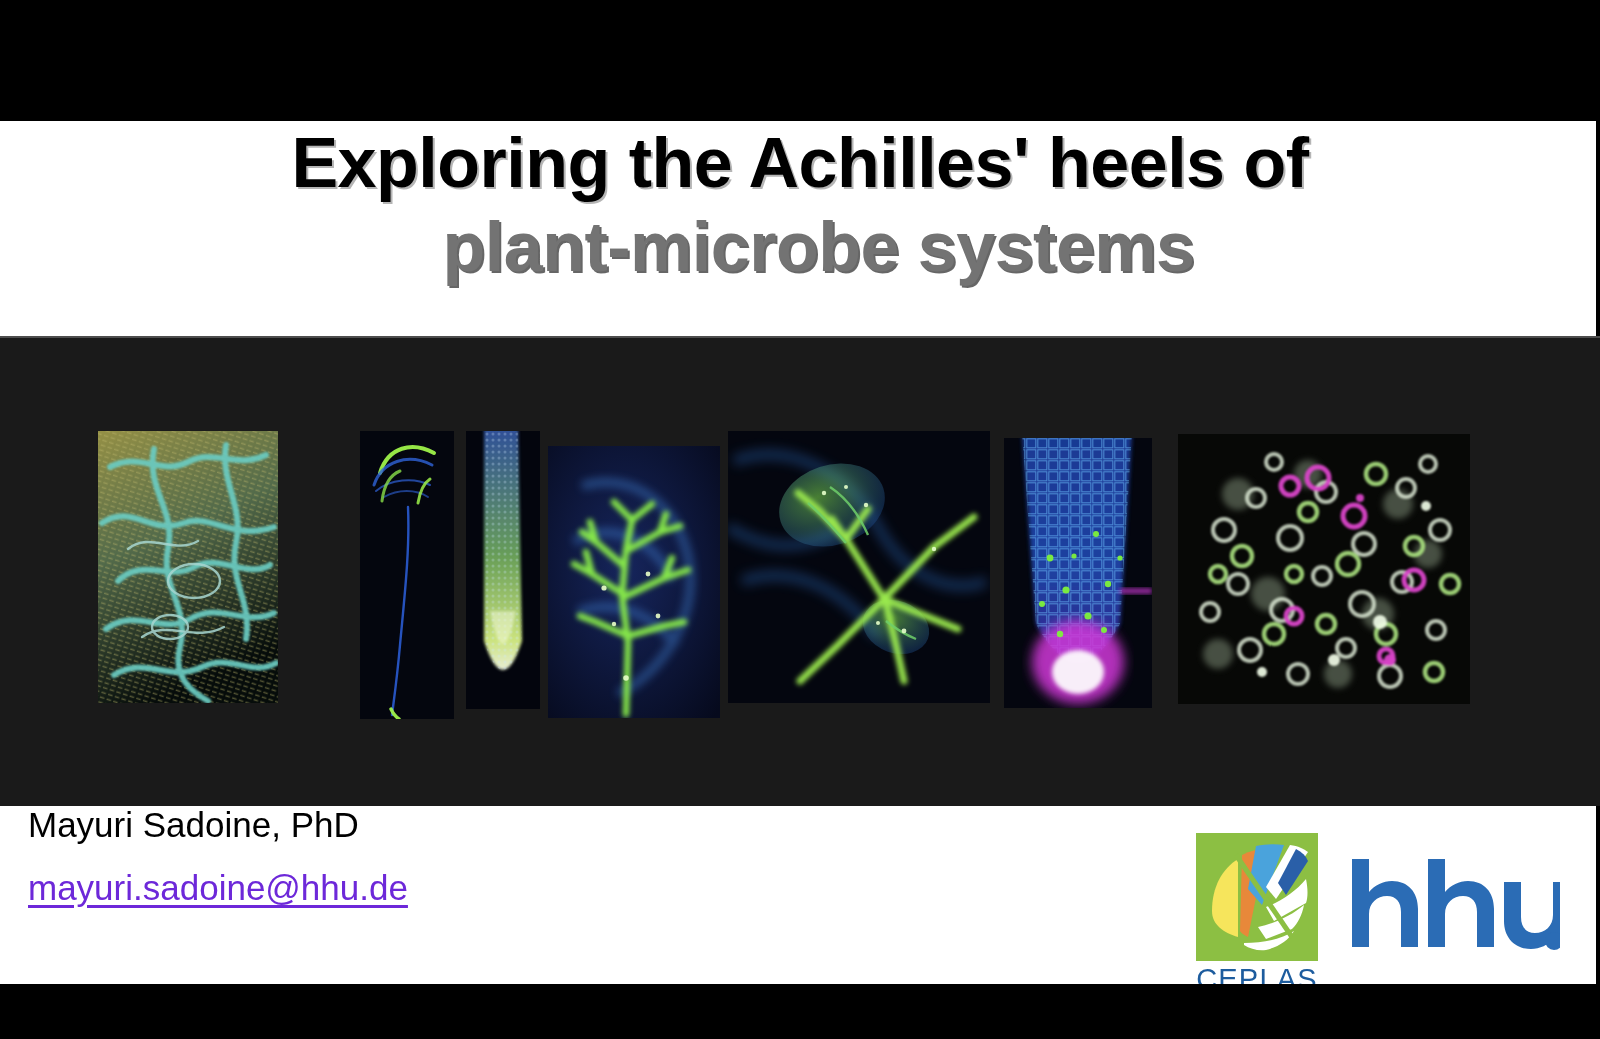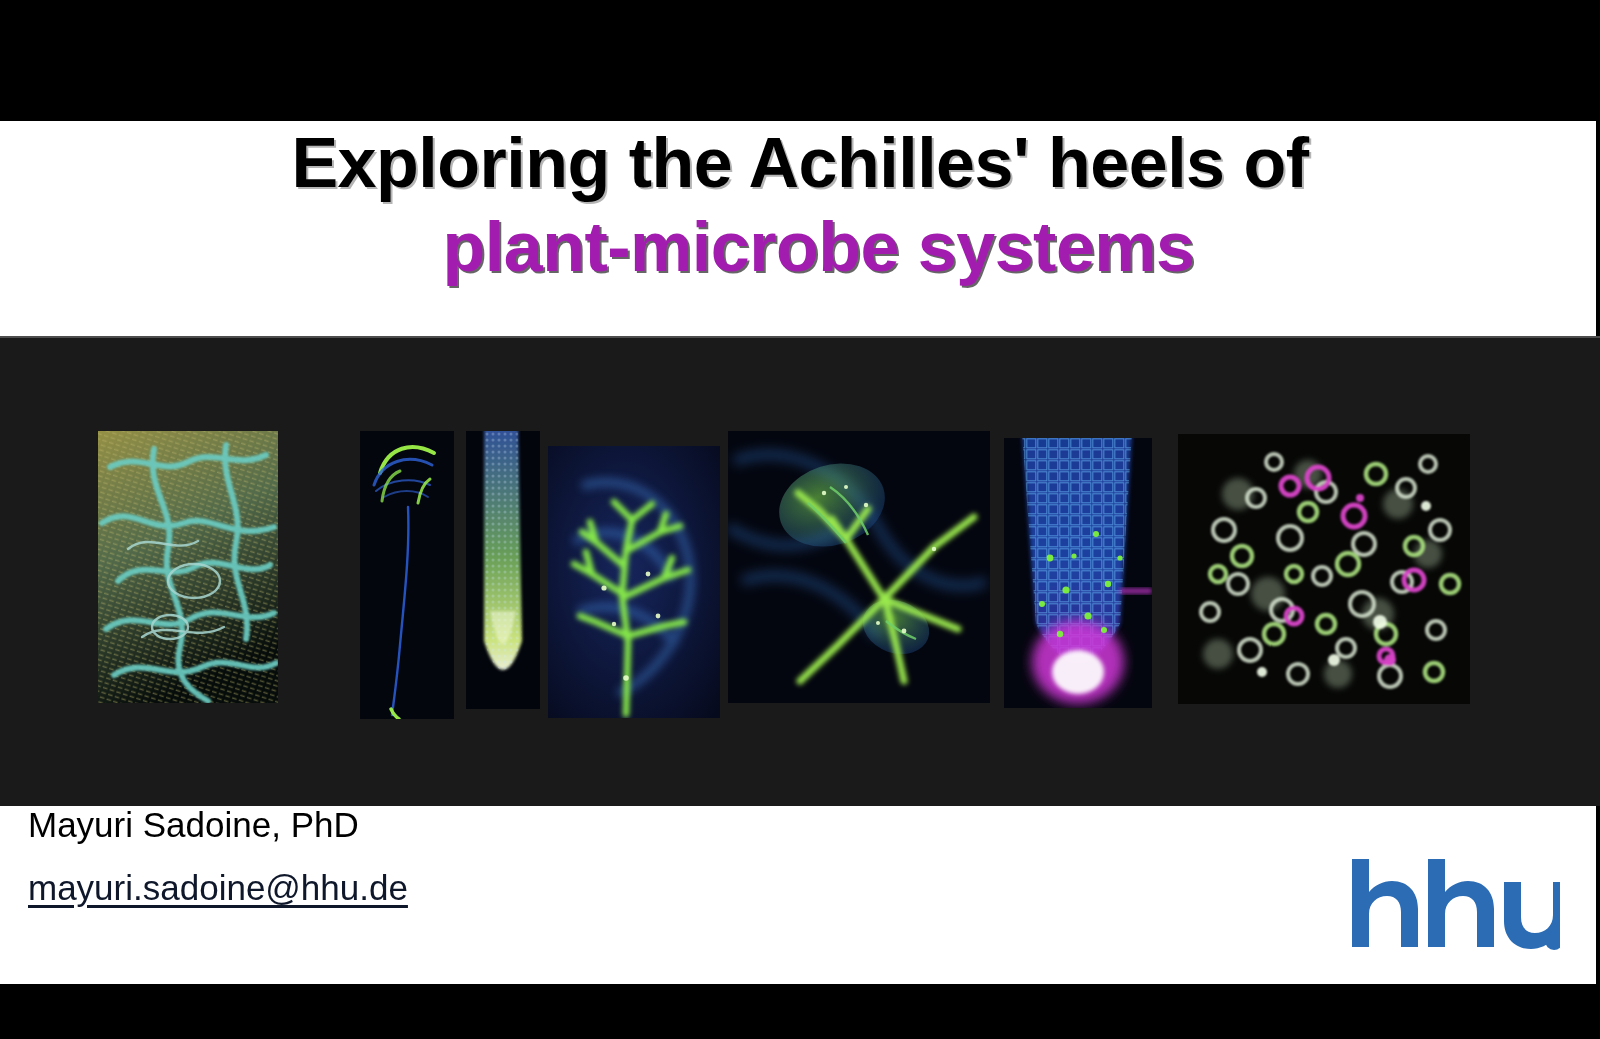--- a/index.html
+++ b/index.html
@@ -60,21 +60,21 @@
     font-size: 70px;
     line-height: 84px;
     letter-spacing: -0.5px;
     white-space: nowrap;
   }
   #title-line-1, #title-line-2 {
     color: #000000;
     text-shadow: 2px 2px 0 rgba(120,120,120,0.55);
   }
   #title-line-3 {
-    color: #a21caf;
+    color: #737373;
     text-shadow: 2px 2px 0 rgba(0,0,0,0.6);
     padding-left: 37px;
   }
 
   
   #media-band {
     position: absolute;
     left: 0;
     top: 215px;   
     width: 1600px;
@@ -109,21 +109,21 @@
   .author-line {
     font-family: "Liberation Sans", sans-serif;
     font-size: 35px;
     line-height: 63px;
     color: #000000;
     white-space: nowrap;
   }
   #author-email {
     text-decoration: underline;
     text-underline-offset: 5px;
-    color: #0f172a;
+    color: #6d28d9;
     display: inline-block;
   }
 
   
   #logo-row {
     position: absolute;
     left: 1196px;
     top: 712px;
     width: 380px;
     height: 175px;
@@ -460,20 +460,39 @@
       <div class="title-line" id="title-line-3">plant-microbe systems</div>
     </div>
 
     <div id="author-block">
       <div class="author-line">Mayuri Sadoine, PhD</div>
       <div class="author-line"><a id="author-email" href="#">mayuri.sadoine@hhu.de</a></div>
     </div>
 
     <div id="logo-row">
 
+      <div id="ceplas-logo">
+        <svg id="ceplas-mark" viewBox="0 0 122 128">
+          <rect x="0" y="0" width="122" height="128" fill="#8cbf43"></rect>
+
+          <path d="M16 78 C16 54 26 36 42 26 L42 104 C28 100 16 92 16 78 Z" fill="#f6e55c"></path>
+          <path d="M46 22 C54 18 62 16 70 15 L52 104 C48 102 45 100 44 98 Z" fill="#e8883a"></path>
+
+          <path d="M60 13 C70 11 80 11 88 12 L66 72 L52 56 Z" fill="#4aa3dc"></path>
+          <path d="M92 12 C100 13 106 15 110 17 L78 66 L70 52 Z" fill="#2a5fa8" opacity="0"></path>
+          <path d="M94 12 C102 13 108 16 112 19 L80 66 L70 54 Z" fill="#ffffff"></path>
+          <path d="M100 16 C106 19 110 23 112 28 L90 62 L82 50 Z" fill="#2a5fa8"></path>
+          <path d="M70 74 C86 68 100 58 110 46 C112 56 112 64 110 70 L78 88 Z" fill="#ffffff"></path>
+          <path d="M62 94 C80 90 96 82 108 72 C106 82 102 90 96 96 L70 106 Z" fill="#ffffff"></path>
+          <path d="M48 110 C68 110 86 106 98 98 C92 108 82 114 70 117 C62 118 54 116 48 112 Z" fill="#ffffff"></path>
+
+          <path d="M40 22 L96 104" stroke="#8cbf43" stroke-width="5" fill="none"></path>
+        </svg>
+        <div id="ceplas-wordmark">CEPLAS</div>
+      </div>
 
       <div id="hhu-logo">
         <svg viewBox="0 0 212 96" width="212" height="96">
           <g fill="#2b6cb5">
 
             <path d="M4 4 h17 v33 c6 -7 14 -11 23 -11 c16 0 26 11 26 28 v38 h-17 v-35 c0 -10 -5 -16 -14 -16 c-10 0 -18 7 -18 18 v33 h-17 z"></path>
 
             <path d="M80 4 h17 v33 c6 -7 14 -11 23 -11 c16 0 26 11 26 28 v38 h-17 v-35 c0 -10 -5 -16 -14 -16 c-10 0 -18 7 -18 18 v33 h-17 z"></path>
 
             <path d="M156 27 h17 v35 c0 10 5 16 14 16 c10 0 18 -7 18 -18 v-33 h17 v65 h-16 v-9 c-6 7 -14 11 -23 11 c-16 0 -27 -11 -27 -28 z"></path>

